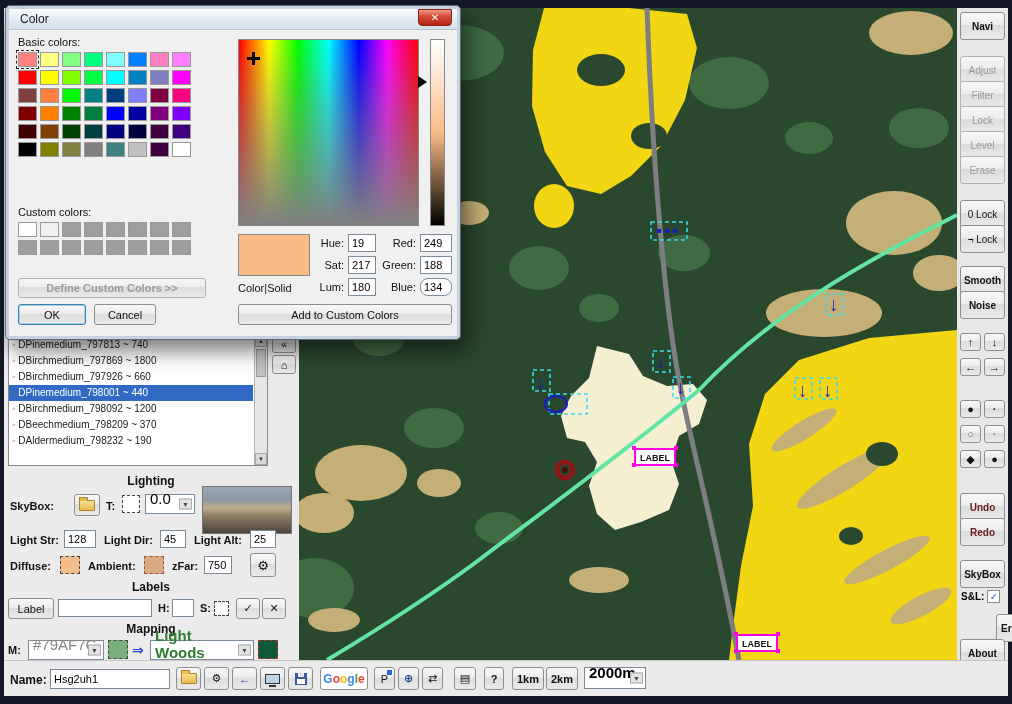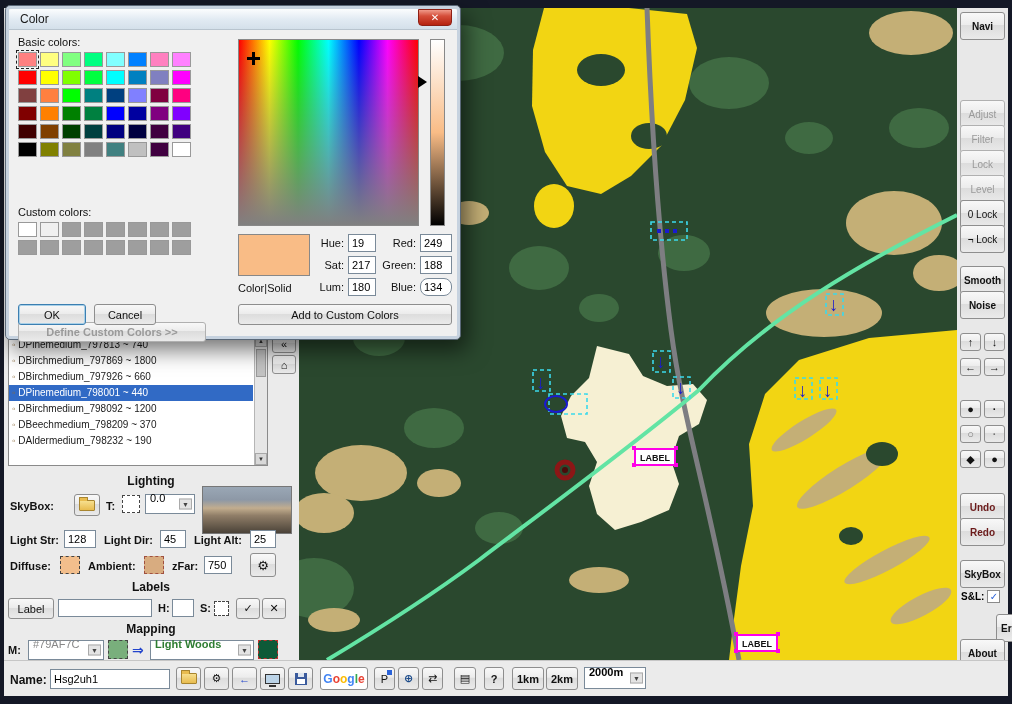--- a/index.html
+++ b/index.html
@@ -21,25 +21,25 @@
   .label-text{font-size:9px;font-weight:bold;fill:#111;text-anchor:middle;}
   .handle{fill:var(--map-magenta);}
   .s-red{stroke:var(--map-red-marker);fill:none;stroke-width:5;}
   .s-scribble{stroke:var(--map-marker-blue);fill:none;stroke-width:2;}
   .dotsq{fill:var(--map-marker-blue);}
 
   
   .win-btn { background:linear-gradient(#f8f8f8,#ececec 45%,#dcdcdc 46%,#eaeaea); border:1px solid #8e8e8e; border-radius:3px;
              font-size:11px; color:#111; display:flex; align-items:center; justify-content:center; cursor:default; }
   .win-btn.default-btn { border:1px solid #3c7fb1; box-shadow:0 0 0 1px #a8d0e8 inset; }
-  .win-btn.disabled { color:#9a9a9a; border-color:#b0b0b0;margin-top:44px; }
+  .win-btn.disabled { color:#9a9a9a; border-color:#b0b0b0; }
   .field { position:absolute; height:18px; border:1px solid #7a8a99; font-size:11px; padding:0 3px; background:#fff;
            font-family:"Liberation Sans","DejaVu Sans",sans-serif; }
   .lbl { position:absolute; font-size:11px; font-weight:bold; color:#111; white-space:nowrap; }
-  .dropdown { position:absolute; background:#fff; border:1px solid #7a8a99; font-size:11px; display:flex; align-items:center;
+  .dropdown { position:absolute; background:#fff; border:1px solid #7a8a99; font-size:15px; display:flex; align-items:center;
               padding:0 14px 12px 4px; }
   .dropdown::after { content:"▼"; position:absolute; right:2px; top:50%; transform:translateY(-50%); font-size:7px; color:#444;
                      background:#e4e4e4; border:1px solid #aaa; padding:1px 2px; }
   .dot-swatch { position:absolute; border:1px dashed #444; }
 
   
   .dialog { position:absolute; left:5px; top:5px; width:456px; height:335px; background:#f0f0f0; z-index:20;
             border:1px solid #5a6878; box-shadow:0 0 0 3px rgba(190,205,220,.85) inset, 6px 10px 22px rgba(0,0,0,.55);
             border-radius:5px; }
   .dlg-title { position:absolute; left:3px; top:3px; right:3px; height:21px;

